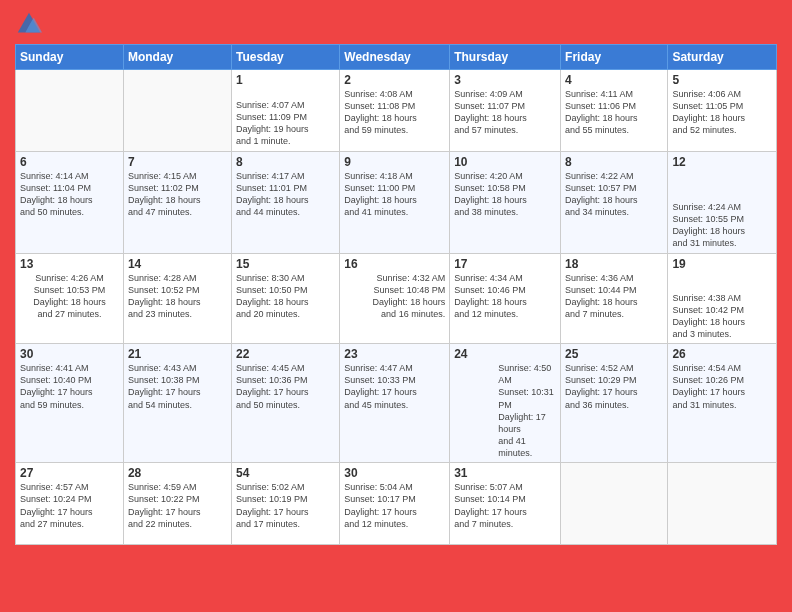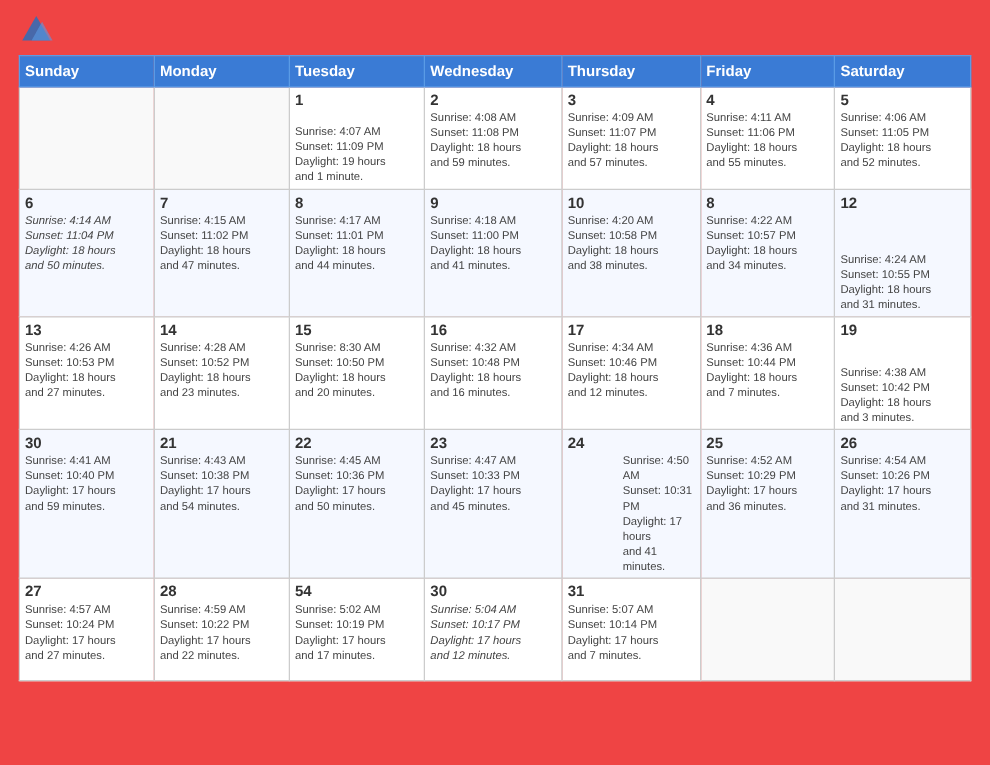--- a/index.html
+++ b/index.html
@@ -171,21 +171,21 @@
             <span class="day-number">5</span>
             <div class="day-info" style="white-space: pre-line;">Sunrise: 4:06 AM
 Sunset: 11:05 PM
 Daylight: 18 hours
 and 52 minutes.</div>
           </td>
         </tr>
         <tr>
           <td>
             <span class="day-number">6</span>
-            <div class="day-info" style="white-space: pre-line; font-style: italic;">Sunrise: 4:14 AM
+            <div class="day-info" style="white-space: pre-line;">Sunrise: 4:14 AM
 Sunset: 11:04 PM
 Daylight: 18 hours
 and 50 minutes.</div>
           </td>
           <td>
             <span class="day-number">7</span>
             <div class="day-info" style="white-space: pre-line;">Sunrise: 4:15 AM
 Sunset: 11:02 PM
 Daylight: 18 hours
 and 47 minutes.</div>
@@ -222,42 +222,42 @@
             <span class="day-number">12</span>
             <div class="day-info" style="white-space: pre-line; margin-top: 32px;">Sunrise: 4:24 AM
 Sunset: 10:55 PM
 Daylight: 18 hours
 and 31 minutes.</div>
           </td>
         </tr>
         <tr>
           <td>
             <span class="day-number">13</span>
-            <div class="day-info" style="white-space: pre-line;">Sunrise: 4:26 AM
+            <div class="day-info" style="white-space: pre-line; text-align: center;">Sunrise: 4:26 AM
 Sunset: 10:53 PM
 Daylight: 18 hours
 and 27 minutes.</div>
           </td>
           <td>
             <span class="day-number">14</span>
             <div class="day-info" style="white-space: pre-line;">Sunrise: 4:28 AM
 Sunset: 10:52 PM
 Daylight: 18 hours
 and 23 minutes.</div>
           </td>
           <td>
             <span class="day-number">15</span>
             <div class="day-info" style="white-space: pre-line;">Sunrise: 8:30 AM
 Sunset: 10:50 PM
 Daylight: 18 hours
 and 20 minutes.</div>
           </td>
           <td>
             <span class="day-number">16</span>
-            <div class="day-info" style="white-space: pre-line;">Sunrise: 4:32 AM
+            <div class="day-info" style="white-space: pre-line; text-align: right;">Sunrise: 4:32 AM
 Sunset: 10:48 PM
 Daylight: 18 hours
 and 16 minutes.</div>
           </td>
           <td>
             <span class="day-number">17</span>
             <div class="day-info" style="white-space: pre-line;">Sunrise: 4:34 AM
 Sunset: 10:46 PM
 Daylight: 18 hours
 and 12 minutes.</div>
@@ -345,21 +345,21 @@
           </td>
           <td>
             <span class="day-number">54</span>
             <div class="day-info" style="white-space: pre-line;">Sunrise: 5:02 AM
 Sunset: 10:19 PM
 Daylight: 17 hours
 and 17 minutes.</div>
           </td>
           <td>
             <span class="day-number">30</span>
-            <div class="day-info" style="white-space: pre-line; font-style: italic;">Sunrise: 5:04 AM
+            <div class="day-info" style="white-space: pre-line;">Sunrise: 5:04 AM
 Sunset: 10:17 PM
 Daylight: 17 hours
 and 12 minutes.</div>
           </td>
           <td>
             <span class="day-number">31</span>
             <div class="day-info" style="white-space: pre-line;">Sunrise: 5:07 AM
 Sunset: 10:14 PM
 Daylight: 17 hours
 and 7 minutes.</div>

